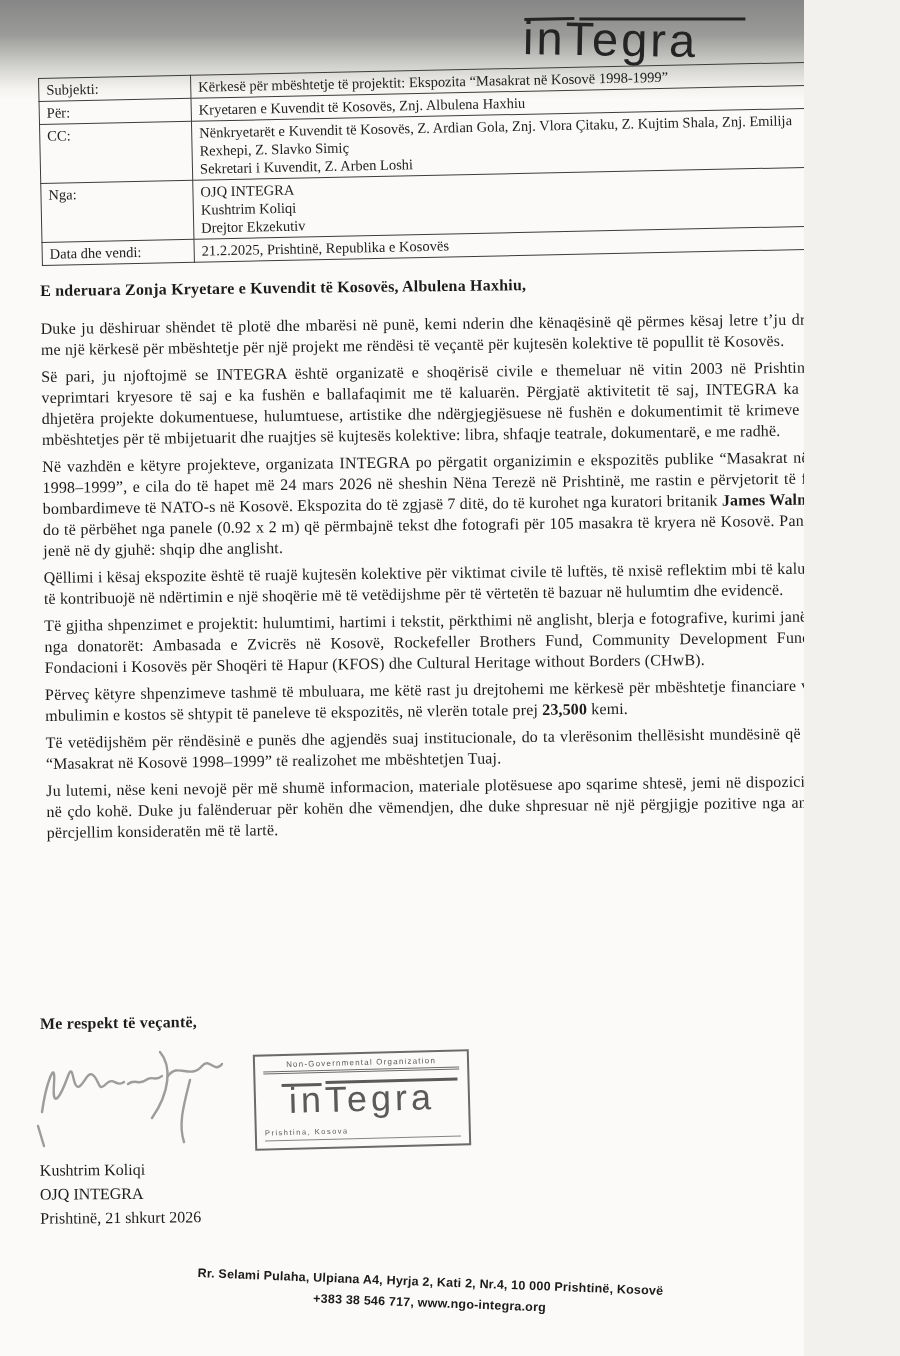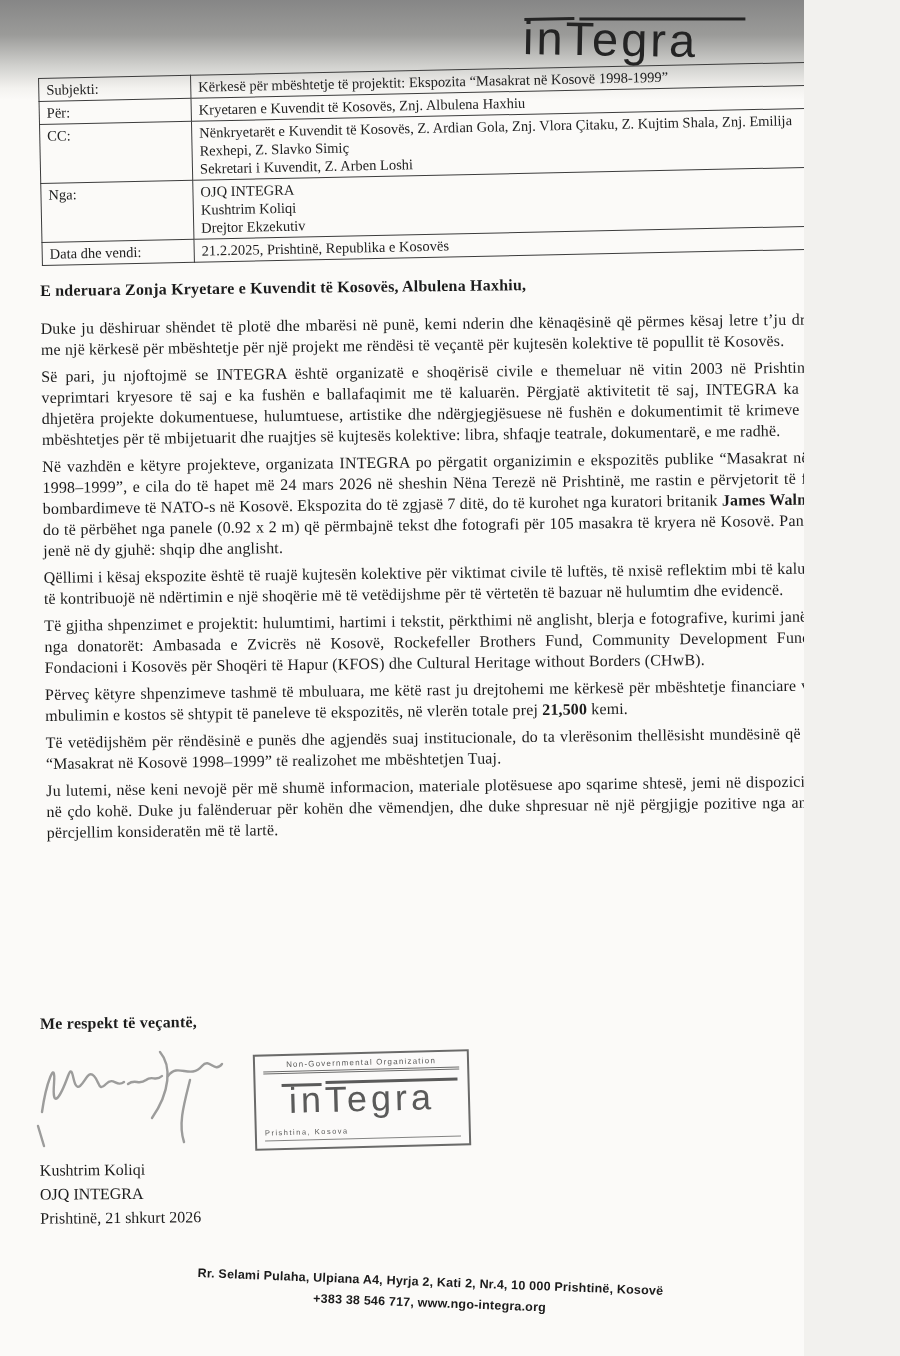--- a/index.html
+++ b/index.html
@@ -155,21 +155,21 @@
     </table>
 
     <div class="letter">
       <div class="salutation">E nderuara Zonja Kryetare e Kuvendit të Kosovës, Albulena Haxhiu,</div>
       <div>
           <p><span>Duke ju dëshiruar shëndet të plotë dhe mbarësi në punë, kemi nderin dhe kënaqësinë që përmes kësaj letre t’ju drejtohemi me një kërkesë për mbështetje për një projekt me rëndësi të veçantë për kujtesën kolektive të popullit të Kosovës.</span></p>
           <p><span>Së pari, ju njoftojmë se INTEGRA është organizatë e shoqërisë civile e themeluar në vitin 2003 në Prishtinë, e cila veprimtari kryesore të saj e ka fushën e ballafaqimit me të kaluarën. Përgjatë aktivitetit të saj, INTEGRA ka realizuar dhjetëra projekte dokumentuese, hulumtuese, artistike dhe ndërgjegjësuese në fushën e dokumentimit të krimeve të luftës, mbështetjes për të mbijetuarit dhe ruajtjes së kujtesës kolektive: libra, shfaqje teatrale, dokumentarë, e me radhë.</span></p>
           <p><span>Në vazhdën e këtyre projekteve, organizata INTEGRA po përgatit organizimin e ekspozitës publike “Masakrat në Kosovë 1998–1999”, e cila do të hapet më 24 mars 2026 në sheshin Nëna Terezë në Prishtinë, me rastin e përvjetorit të fillimit të bombardimeve të NATO-s në Kosovë. Ekspozita do të zgjasë 7 ditë, do të kurohet nga kuratori britanik </span><b>James Walmsley</b><span> dhe do të përbëhet nga panele (0.92 x 2 m) që përmbajnë tekst dhe fotografi për 105 masakra të kryera në Kosovë. Panelet do të jenë në dy gjuhë: shqip dhe anglisht.</span></p>
           <p><span>Qëllimi i kësaj ekspozite është të ruajë kujtesën kolektive për viktimat civile të luftës, të nxisë reflektim mbi të kaluarën, dhe të kontribuojë në ndërtimin e një shoqërie më të vetëdijshme për të vërtetën të bazuar në hulumtim dhe evidencë.</span></p>
           <p><span>Të gjitha shpenzimet e projektit: hulumtimi, hartimi i tekstit, përkthimi në anglisht, blerja e fotografive, kurimi janë mbuluar nga donatorët: Ambasada e Zvicrës në Kosovë, Rockefeller Brothers Fund, Community Development Fund (CDF), Fondacioni i Kosovës për Shoqëri të Hapur (KFOS) dhe Cultural Heritage without Borders (CHwB).</span></p>
-          <p><span>Përveç këtyre shpenzimeve tashmë të mbuluara, me këtë rast ju drejtohemi me kërkesë për mbështetje financiare vetëm për mbulimin e kostos së shtypit të paneleve të ekspozitës, në vlerën totale prej </span><b>21,500</b><span> kemi.</span></p>
+          <p><span>Përveç këtyre shpenzimeve tashmë të mbuluara, me këtë rast ju drejtohemi me kërkesë për mbështetje financiare vetëm për mbulimin e kostos së shtypit të paneleve të ekspozitës, në vlerën totale prej </span><b>23,500</b><span> kemi.</span></p>
           <p><span>Të vetëdijshëm për rëndësinë e punës dhe agjendës suaj institucionale, do ta vlerësonim thellësisht mundësinë që ekspozita “Masakrat në Kosovë 1998–1999” të realizohet me mbështetjen Tuaj.</span></p>
           <p><span>Ju lutemi, nëse keni nevojë për më shumë informacion, materiale plotësuese apo sqarime shtesë, jemi në dispozicionin Tuaj në çdo kohë. Duke ju falënderuar për kohën dhe vëmendjen, dhe duke shpresuar në një përgjigje pozitive nga ana Juaj, ju përcjellim konsideratën më të lartë.</span></p>
         </div>
     </div>
 
     <div class="closing">Me respekt të veçantë,</div>
 
     <svg class="signature" width="200" height="110" viewBox="0 0 200 110">
       <g stroke="#8b8b8b" stroke-width="2.4" fill="none" stroke-linecap="round" opacity="0.85">
         <path d="M10,72 C14,44 24,16 22,44 C20,70 28,58 36,36 C42,20 40,52 48,46 C54,41 56,30 62,36 C68,42 66,52 74,44 C82,36 84,48 92,42"></path>

